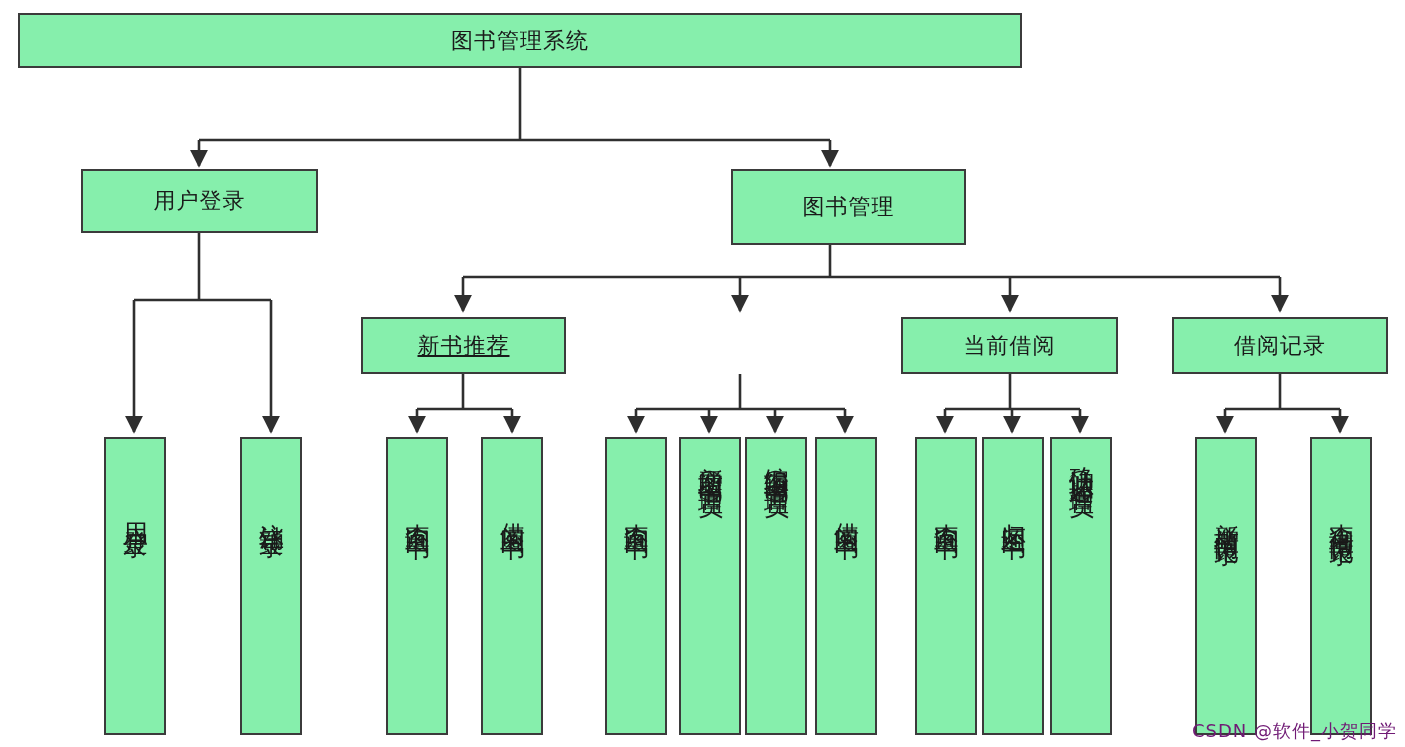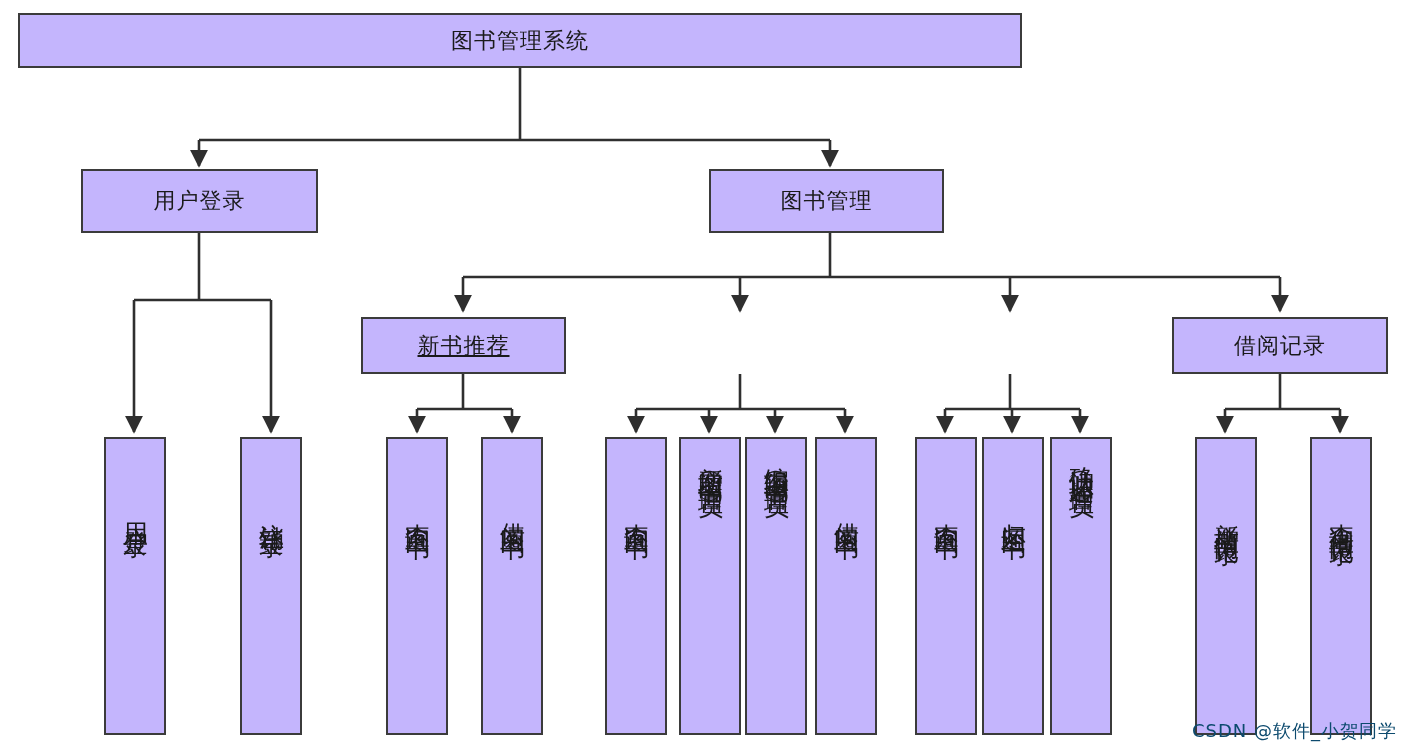--- a/index.html
+++ b/index.html
@@ -16,21 +16,21 @@
     width:1405px;height:747px;
   }
   svg#connectors{
     position:absolute;left:0;top:0;
     width:1405px;height:747px;
     pointer-events:none;
   }
   .node{
     position:absolute;
     box-sizing:border-box;
-    background:#c4b5fd;
+    background:#86efac;
     border:2.5px solid #3b3b3b;
     display:flex;
     align-items:center;
     justify-content:center;
     color:#1a1a1a;
   }
   .node.h{
     font-size:22px;
     letter-spacing:1px;
     line-height:1;
@@ -48,21 +48,21 @@
     letter-spacing:4px;
     white-space:nowrap;
     display:block;
   }
   .node.v.mid .vtext{ margin-top:64px; }
   .node.v.tall .vtext{ margin-top:8px; }
   .watermark{
     position:absolute;
     right:8px;bottom:4px;
     font-size:18px;
-    color:#0c4a6e;
+    color:#701a75;
     letter-spacing:1px;
     white-space:nowrap;
     user-select:none;
   }
 </style>
 </head>
 <body>
 
 <div id="diagram-root">
 
@@ -116,26 +116,29 @@
     </g>
   </svg>
 
   <div class="node h" style="left:18px;top:13px;width:1004px;height:55px;">
     <span>图书管理系统</span>
   </div>
 
   <div class="node h" style="left:81px;top:169px;width:237px;height:64px;">
     <span>用户登录</span>
   </div>
-  <div class="node h" style="left:709px;top:169px;width:235px;height:64px;">
+  <div class="node h" style="left:731px;top:169px;width:235px;height:76px;">
     <span>图书管理</span>
   </div>
 
   <div class="node h" style="left:361px;top:317px;width:205px;height:57px;text-decoration:underline;">
     <span>新书推荐</span>
+  </div>
+  <div class="node h" style="left:901px;top:317px;width:217px;height:57px;">
+    <span>当前借阅</span>
   </div>
   <div class="node h" style="left:1172px;top:317px;width:216px;height:57px;">
     <span>借阅记录</span>
   </div>
 
   <div class="node v mid" style="left:104px;top:437px;width:62px;height:298px;">
     <span class="vtext">用户登录</span>
   </div>
   <div class="node v mid" style="left:240px;top:437px;width:62px;height:298px;">
     <span class="vtext">注销登录</span>

